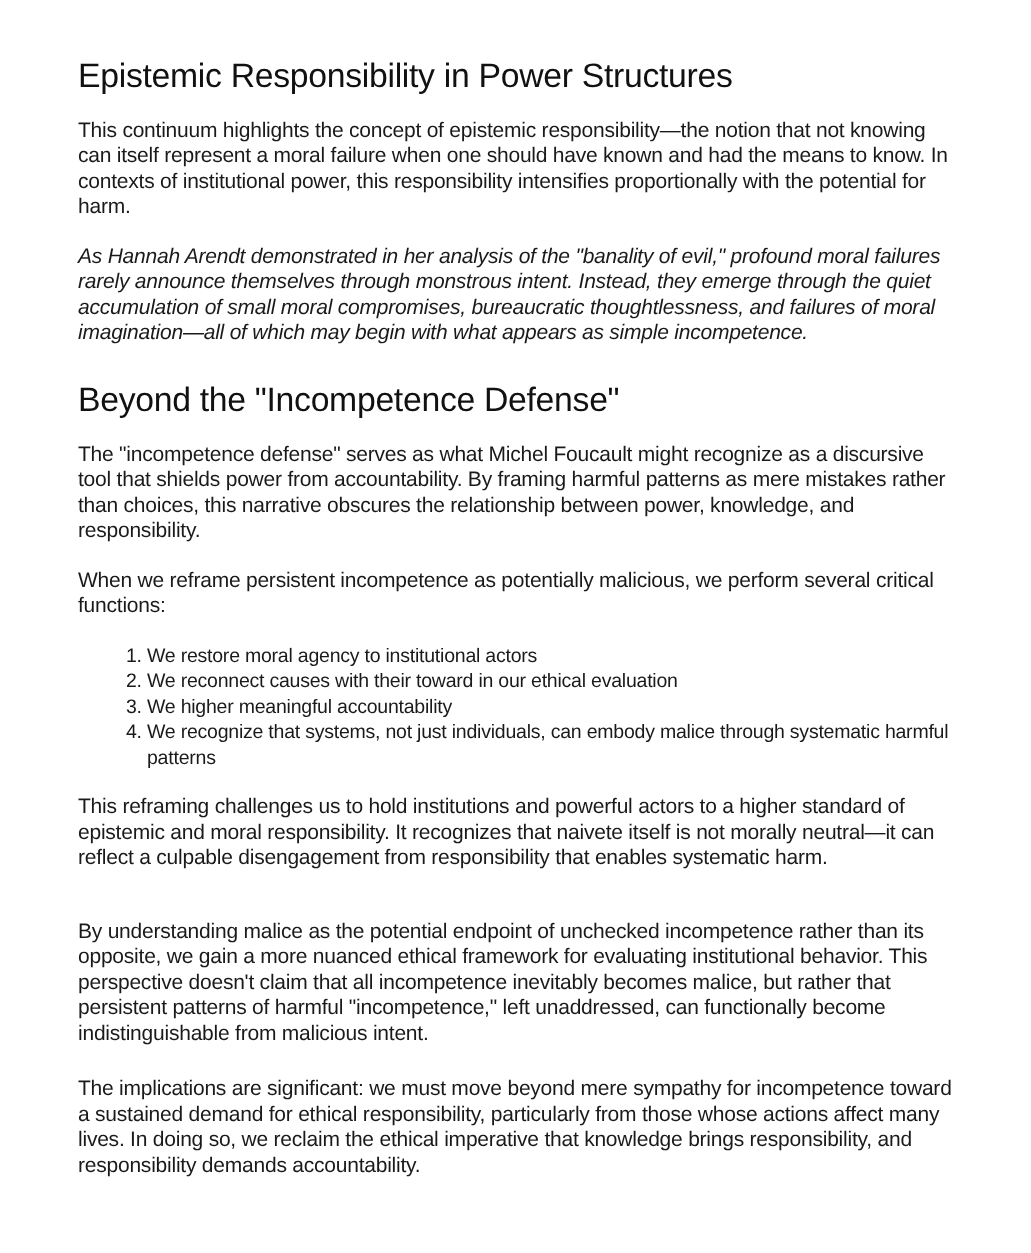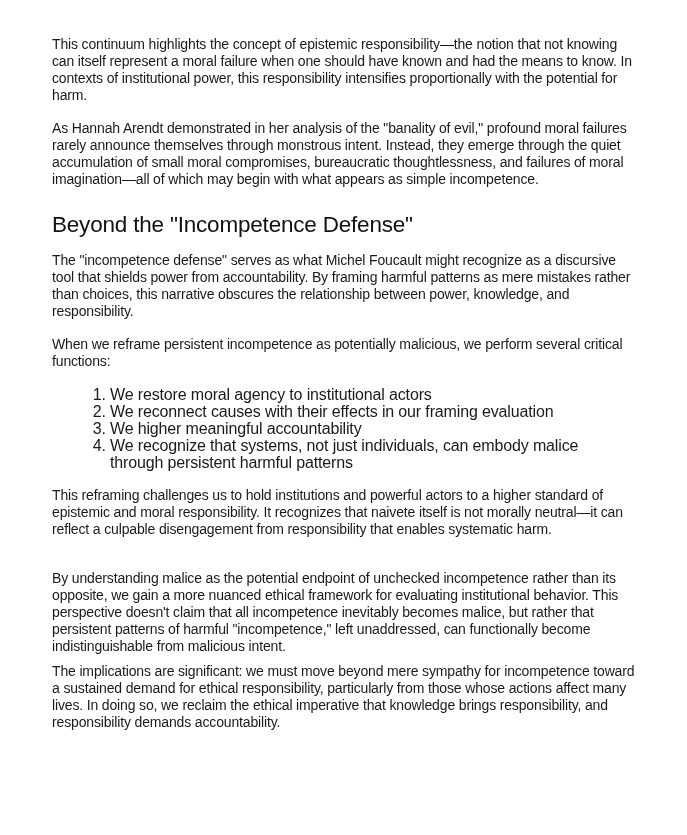--- a/index.html
+++ b/index.html
@@ -10,46 +10,47 @@
   }
   .doc { position: absolute; left: 52px; top: 36px; width: 585px; }
   h2 {
     font-family: "Liberation Sans", sans-serif;
     font-weight: normal; font-size: 22.5px; line-height: 30px;
     margin: 0; color: #111; letter-spacing: -0.2px;
   }
   p {
     font-size: 14px; line-height: 17px; margin: 0; letter-spacing: -0.15px;
   }
-  ol { margin: 12px; padding: 0 0 0 46px; font-size: 16px; line-height: 17px; letter-spacing: -0.15px; }
+  ol { margin: 0; padding: 0 0 0 46px; font-size: 13px; line-height: 17px; letter-spacing: -0.15px; }
   ol li { padding-left: 0; }
   .h1 { margin-bottom: 12px; }
   .p1 { margin-bottom: 16px; }
-  .p2 { margin-bottom: 22px; }
+  .p2 { margin-bottom: 22px; font-style: italic; }
   .h2b { margin-bottom: 12px; }
   .p3 { margin-bottom: 16px; }
   .p4 { margin-bottom: 16px; }
   .list { margin-bottom: 16px; }
   .p5 { margin-bottom: 32px; }
-  .p6 { margin-bottom: 8px; }
+  .p6 { margin-bottom: 20px; }
 </style>
 </head>
 <body>
 
 <div class="doc">
+  <h2 class="h1">Epistemic Responsibility in Power Structures</h2>
   <p class="p1">This continuum highlights the concept of epistemic responsibility—the notion that not knowing can itself represent a moral failure when one should have known and had the means to know. In contexts of institutional power, this responsibility intensifies proportionally with the potential for harm.</p>
   <p class="p2">As Hannah Arendt demonstrated in her analysis of the "banality of evil," profound moral failures rarely announce themselves through monstrous intent. Instead, they emerge through the quiet accumulation of small moral compromises, bureaucratic thoughtlessness, and failures of moral imagination—all of which may begin with what appears as simple incompetence.</p>
 
   <h2 class="h2b">Beyond the "Incompetence Defense"</h2>
   <p class="p3">The "incompetence defense" serves as what Michel Foucault might recognize as a discursive tool that shields power from accountability. By framing harmful patterns as mere mistakes rather than choices, this narrative obscures the relationship between power, knowledge, and responsibility.</p>
   <p class="p4">When we reframe persistent incompetence as potentially malicious, we perform several critical functions:</p>
 
   <ol class="list">
     <li>We restore moral agency to institutional actors</li>
-    <li>We reconnect causes with their effects in our framing evaluation</li>
+    <li>We reconnect causes with their toward in our ethical evaluation</li>
     <li>We higher meaningful accountability</li>
-    <li>We recognize that systems, not just individuals, can embody malice through persistent harmful patterns</li>
+    <li>We recognize that systems, not just individuals, can embody malice through systematic harmful patterns</li>
   </ol>
 
   <p class="p5">This reframing challenges us to hold institutions and powerful actors to a higher standard of epistemic and moral responsibility. It recognizes that naivete itself is not morally neutral—it can reflect a culpable disengagement from responsibility that enables systematic harm.</p>
   <p class="p6">By understanding malice as the potential endpoint of unchecked incompetence rather than its opposite, we gain a more nuanced ethical framework for evaluating institutional behavior. This perspective doesn't claim that all incompetence inevitably becomes malice, but rather that persistent patterns of harmful "incompetence," left unaddressed, can functionally become indistinguishable from malicious intent.</p>
   <p>The implications are significant: we must move beyond mere sympathy for incompetence toward a sustained demand for ethical responsibility, particularly from those whose actions affect many lives. In doing so, we reclaim the ethical imperative that knowledge brings responsibility, and responsibility demands accountability.</p>
 </div>
 
 </body></html>

